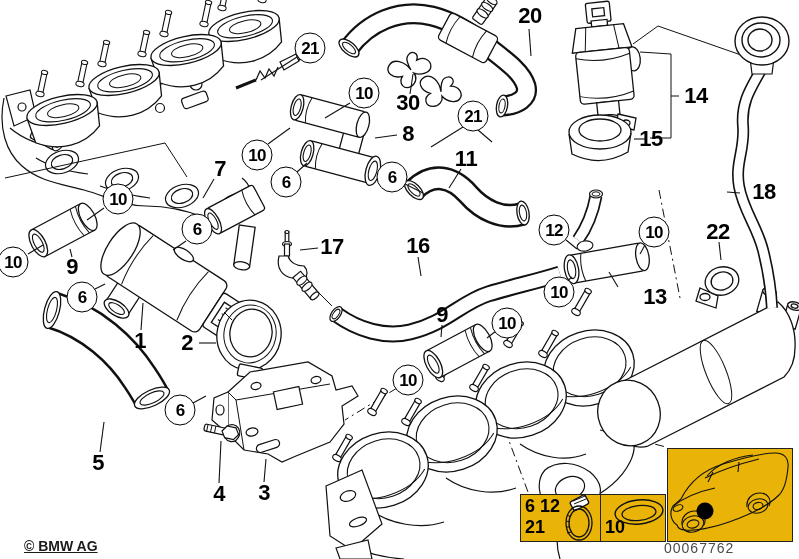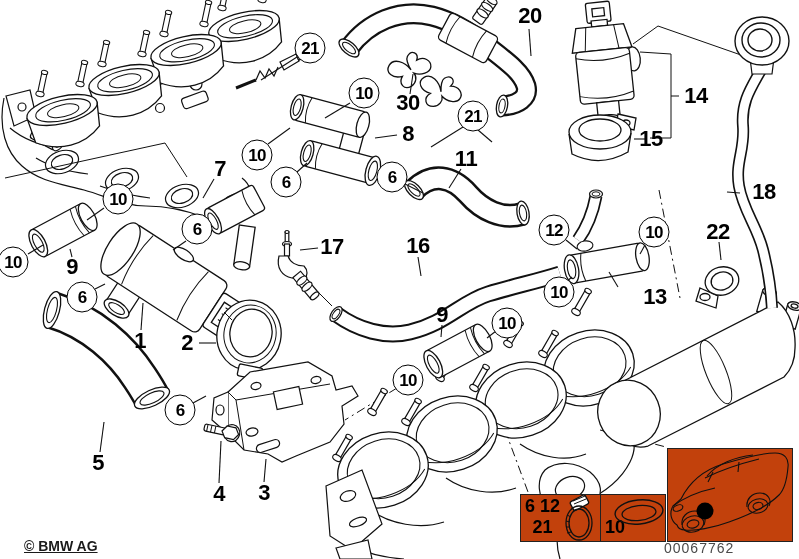--- a/index.html
+++ b/index.html
@@ -16,21 +16,21 @@
   .lbl{
     position:absolute;transform:translate(-50%,-50%);font-weight:bold;font-size:22px;
     letter-spacing:-0.5px;color:#000;z-index:5;white-space:nowrap;
   }
   .copyright{
     position:absolute;left:24px;top:538px;font-size:14px;font-weight:700;color:#1a1a1a;z-index:5;text-decoration:underline;
   }
   .diagno{
     position:absolute;left:664px;top:540px;font-size:14px;color:#4a4a4a;letter-spacing:1px;z-index:5;
   }
-  .legend-box{position:absolute;border:1.2px solid #222;background:#c2410c;box-sizing:border-box;z-index:4;text-align:center;}
+  .legend-box{position:absolute;border:1.2px solid #222;background:#eab308;box-sizing:border-box;z-index:4;}
   #legend-clamps{left:520px;top:494px;width:81px;height:48px;}
   #legend-oring{left:600px;top:494px;width:66px;height:48px;}
   #car-box{left:667px;top:448px;width:126px;height:94px;}
   .legend-nums{position:absolute;left:4px;top:1px;font-weight:bold;font-size:18px;line-height:21px;color:#000;}
   .legend-num10{position:absolute;left:4px;top:22px;font-weight:bold;font-size:18px;color:#000;}
   .legend-box svg{position:absolute;left:0;top:0;}
 </style>
 </head>
 <body>
 

